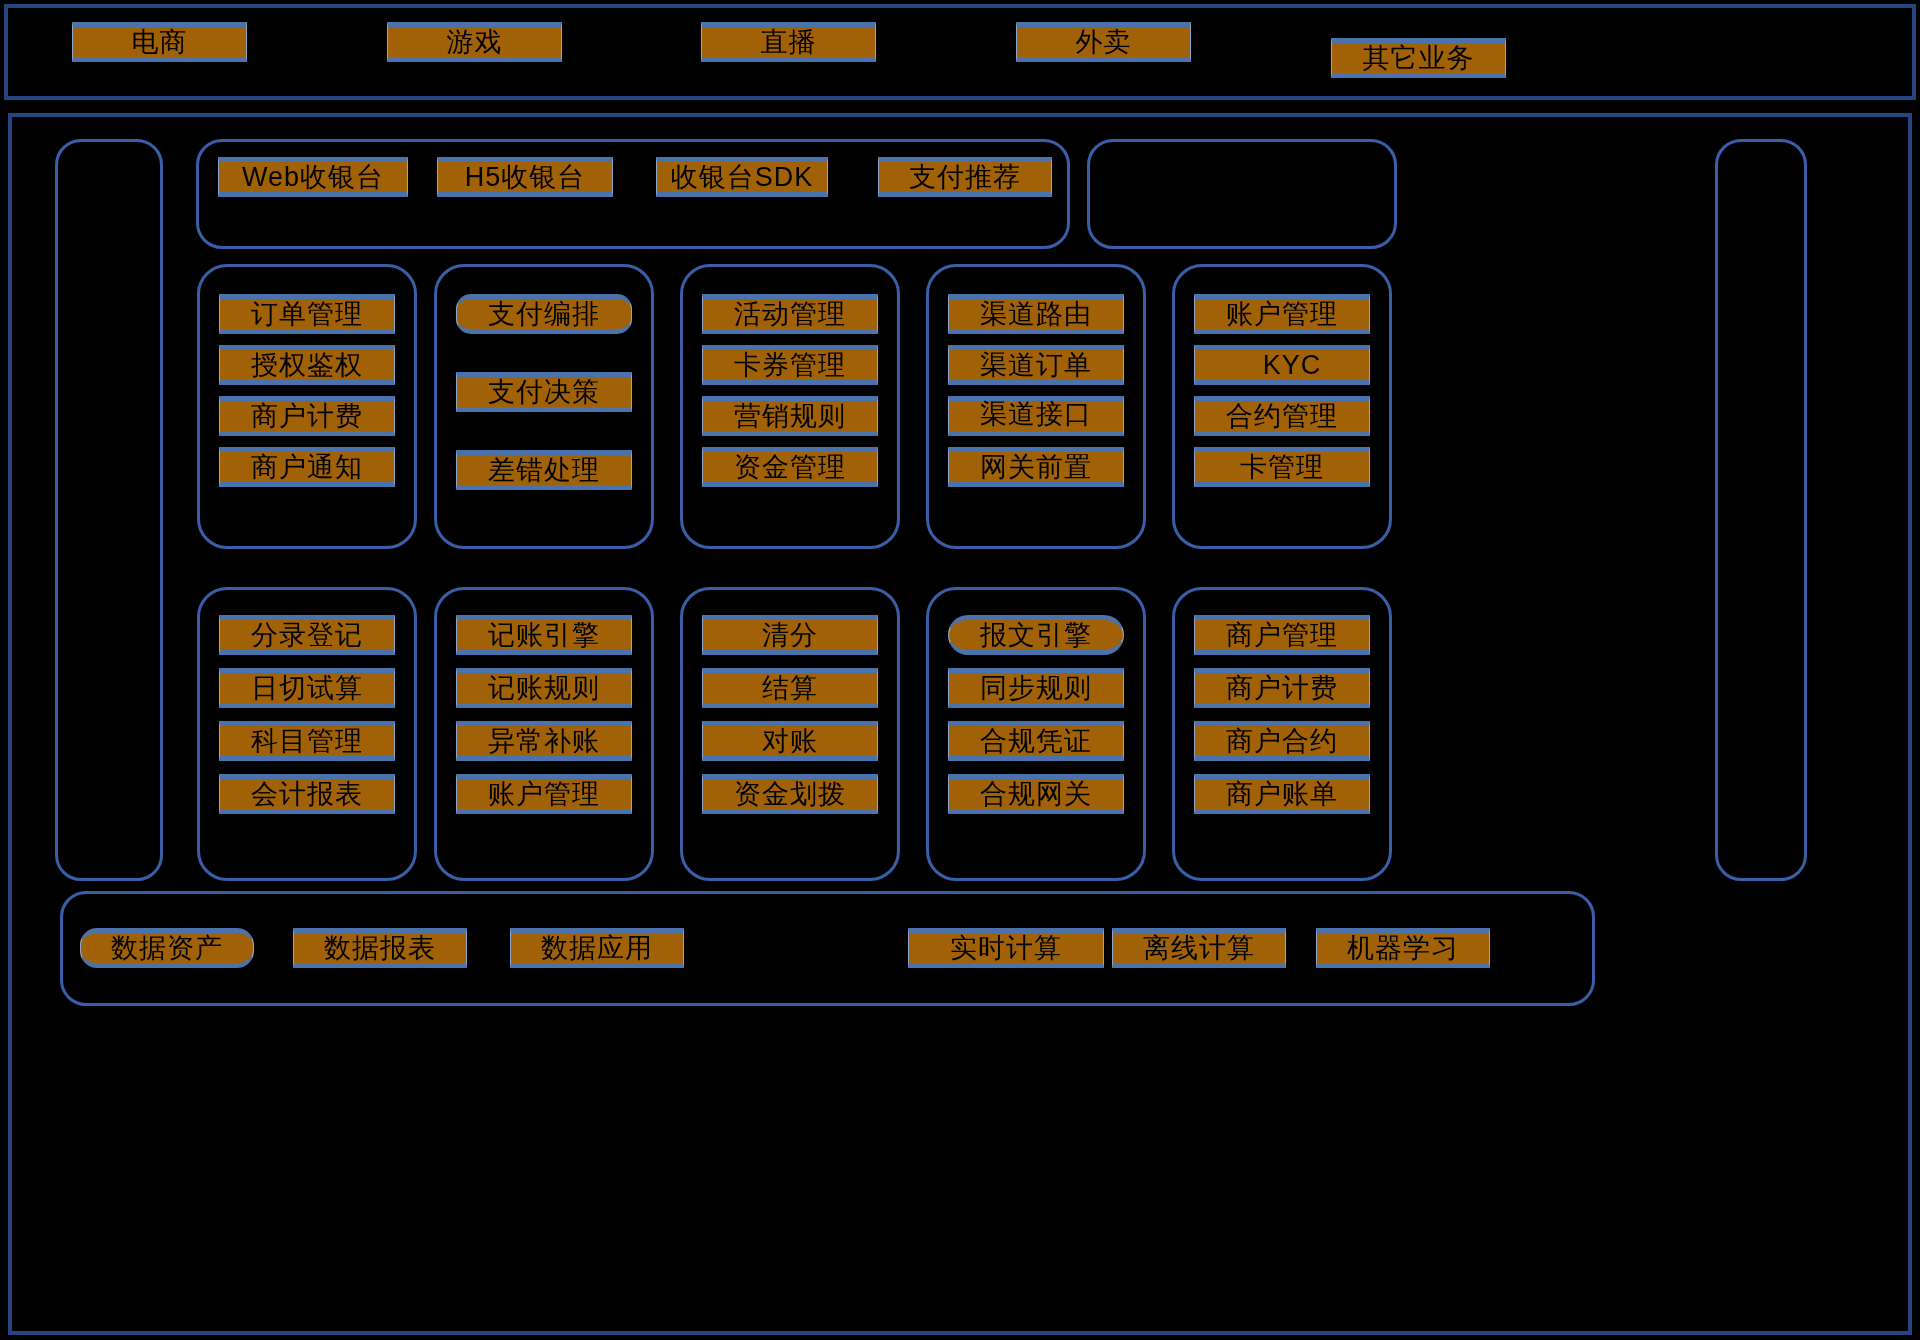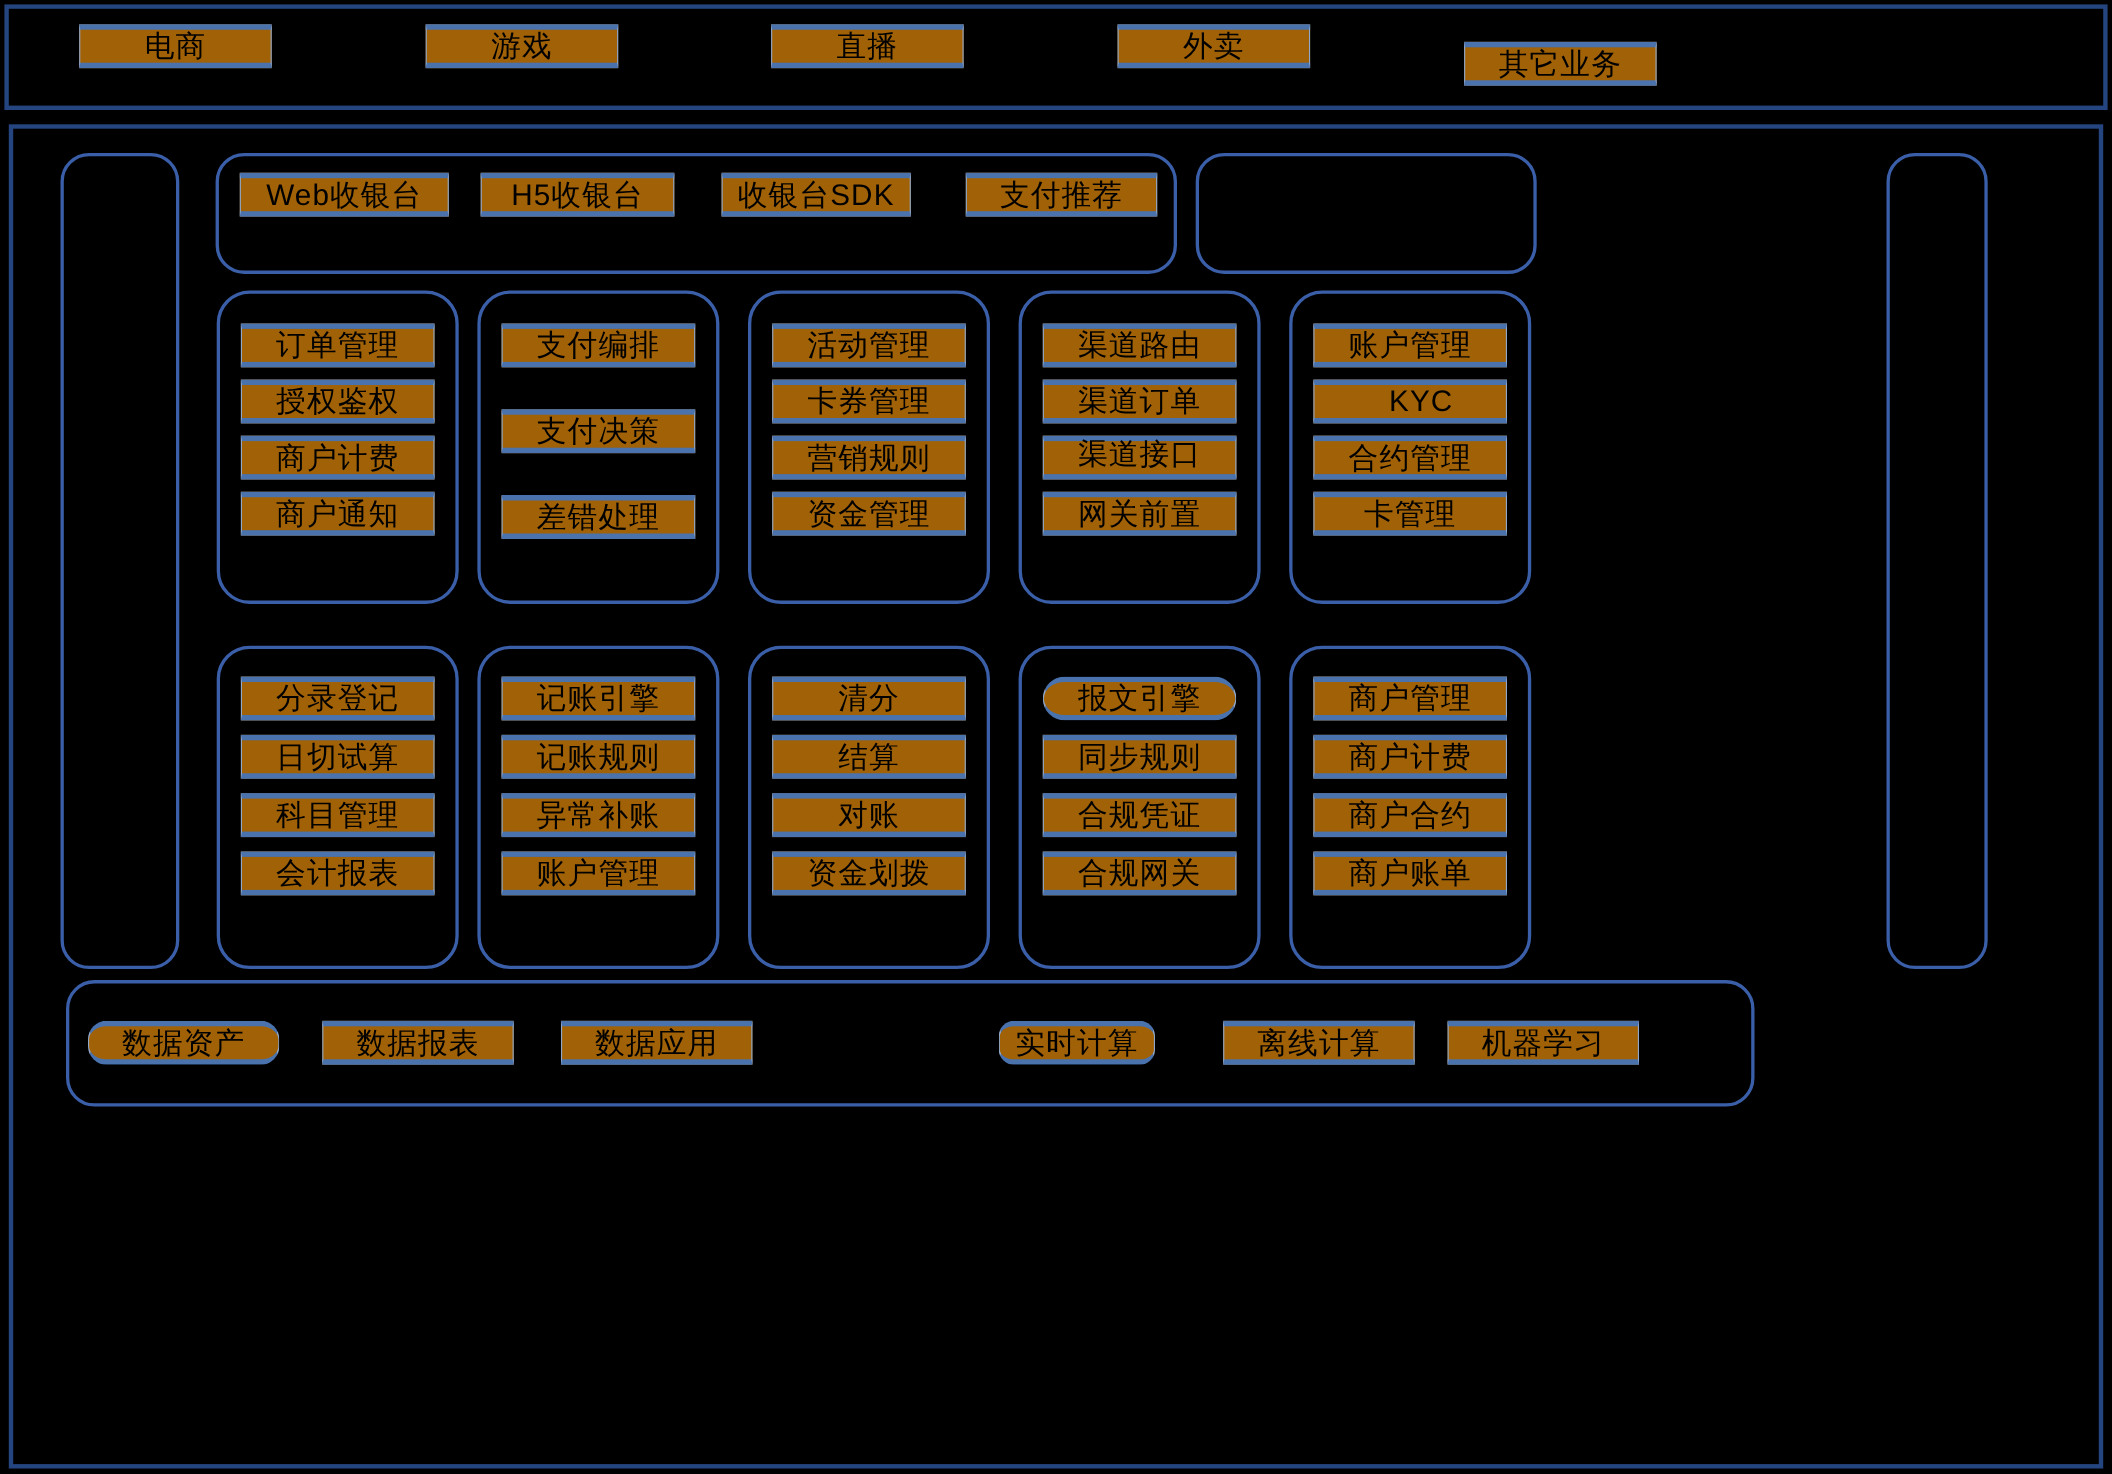--- a/index.html
+++ b/index.html
@@ -104,21 +104,21 @@
 
   <div class="panel rounded" id="empty-band"></div>
 
   <div id="module-groups" style="position: absolute; inset: 0px;">
       <div class="group" style="left: 197px; top: 264px; width: 220px; height: 285px;"></div>
       <div class="chip" style="position: absolute; left: 219px; top: 294px; width: 176px; height: 40px;">订单管理</div>
       <div class="chip" style="position: absolute; left: 219px; top: 345px; width: 176px; height: 40px;">授权鉴权</div>
       <div class="chip" style="position: absolute; left: 219px; top: 396px; width: 176px; height: 40px;">商户计费</div>
       <div class="chip" style="position: absolute; left: 219px; top: 447px; width: 176px; height: 40px;">商户通知</div>
       <div class="group" style="left: 434px; top: 264px; width: 220px; height: 285px;"></div>
-      <div class="chip" style="position: absolute; left: 456px; top: 294px; width: 176px; height: 40px;">支付编排</div>
+      <div class="chip" style="position: absolute; left: 456px; top: 294px; width: 176px; height: 40px; border-radius: 15px;">支付编排</div>
       <div class="chip" style="position: absolute; left: 456px; top: 372px; width: 176px; height: 40px;">支付决策</div>
       <div class="chip" style="position: absolute; left: 456px; top: 450px; width: 176px; height: 40px;">差错处理</div>
       <div class="group" style="left: 680px; top: 264px; width: 220px; height: 285px;"></div>
       <div class="chip" style="position: absolute; left: 702px; top: 294px; width: 176px; height: 40px;">活动管理</div>
       <div class="chip" style="position: absolute; left: 702px; top: 345px; width: 176px; height: 40px;">卡券管理</div>
       <div class="chip" style="position: absolute; left: 702px; top: 396px; width: 176px; height: 40px;">营销规则</div>
       <div class="chip" style="position: absolute; left: 702px; top: 447px; width: 176px; height: 40px;">资金管理</div>
       <div class="group" style="left: 926px; top: 264px; width: 220px; height: 285px;"></div>
       <div class="chip" style="position: absolute; left: 948px; top: 294px; width: 176px; height: 40px;">渠道路由</div>
       <div class="chip" style="position: absolute; left: 948px; top: 345px; width: 176px; height: 40px;">渠道订单</div>
@@ -154,18 +154,18 @@
       <div class="chip" style="position: absolute; left: 1194px; top: 668px; width: 176px; height: 40px;">商户计费</div>
       <div class="chip" style="position: absolute; left: 1194px; top: 721px; width: 176px; height: 40px;">商户合约</div>
       <div class="chip" style="position: absolute; left: 1194px; top: 774px; width: 176px; height: 40px;">商户账单</div>
     </div>
 
   <div class="panel rounded" id="data-band"></div>
   <div id="data-items" style="position: absolute; inset: 0px;">
       <div class="chip" style="position: absolute; left: 80px; top: 928px; width: 174px; height: 40px; border-radius: 17px;">数据资产</div>
       <div class="chip" style="position: absolute; left: 293px; top: 928px; width: 174px; height: 40px;">数据报表</div>
       <div class="chip" style="position: absolute; left: 510px; top: 928px; width: 174px; height: 40px;">数据应用</div>
-      <div class="chip" style="position: absolute; left: 908px; top: 928px; width: 142px; height: 40px; border-radius: 14px;">实时计算</div>
+      <div class="chip" style="position: absolute; left: 908px; top: 928px; width: 196px; height: 40px;">实时计算</div>
       <div class="chip" style="position: absolute; left: 1112px; top: 928px; width: 174px; height: 40px;">离线计算</div>
       <div class="chip" style="position: absolute; left: 1316px; top: 928px; width: 174px; height: 40px;">机器学习</div>
     </div>
 
 </div>
 
 </body></html>

